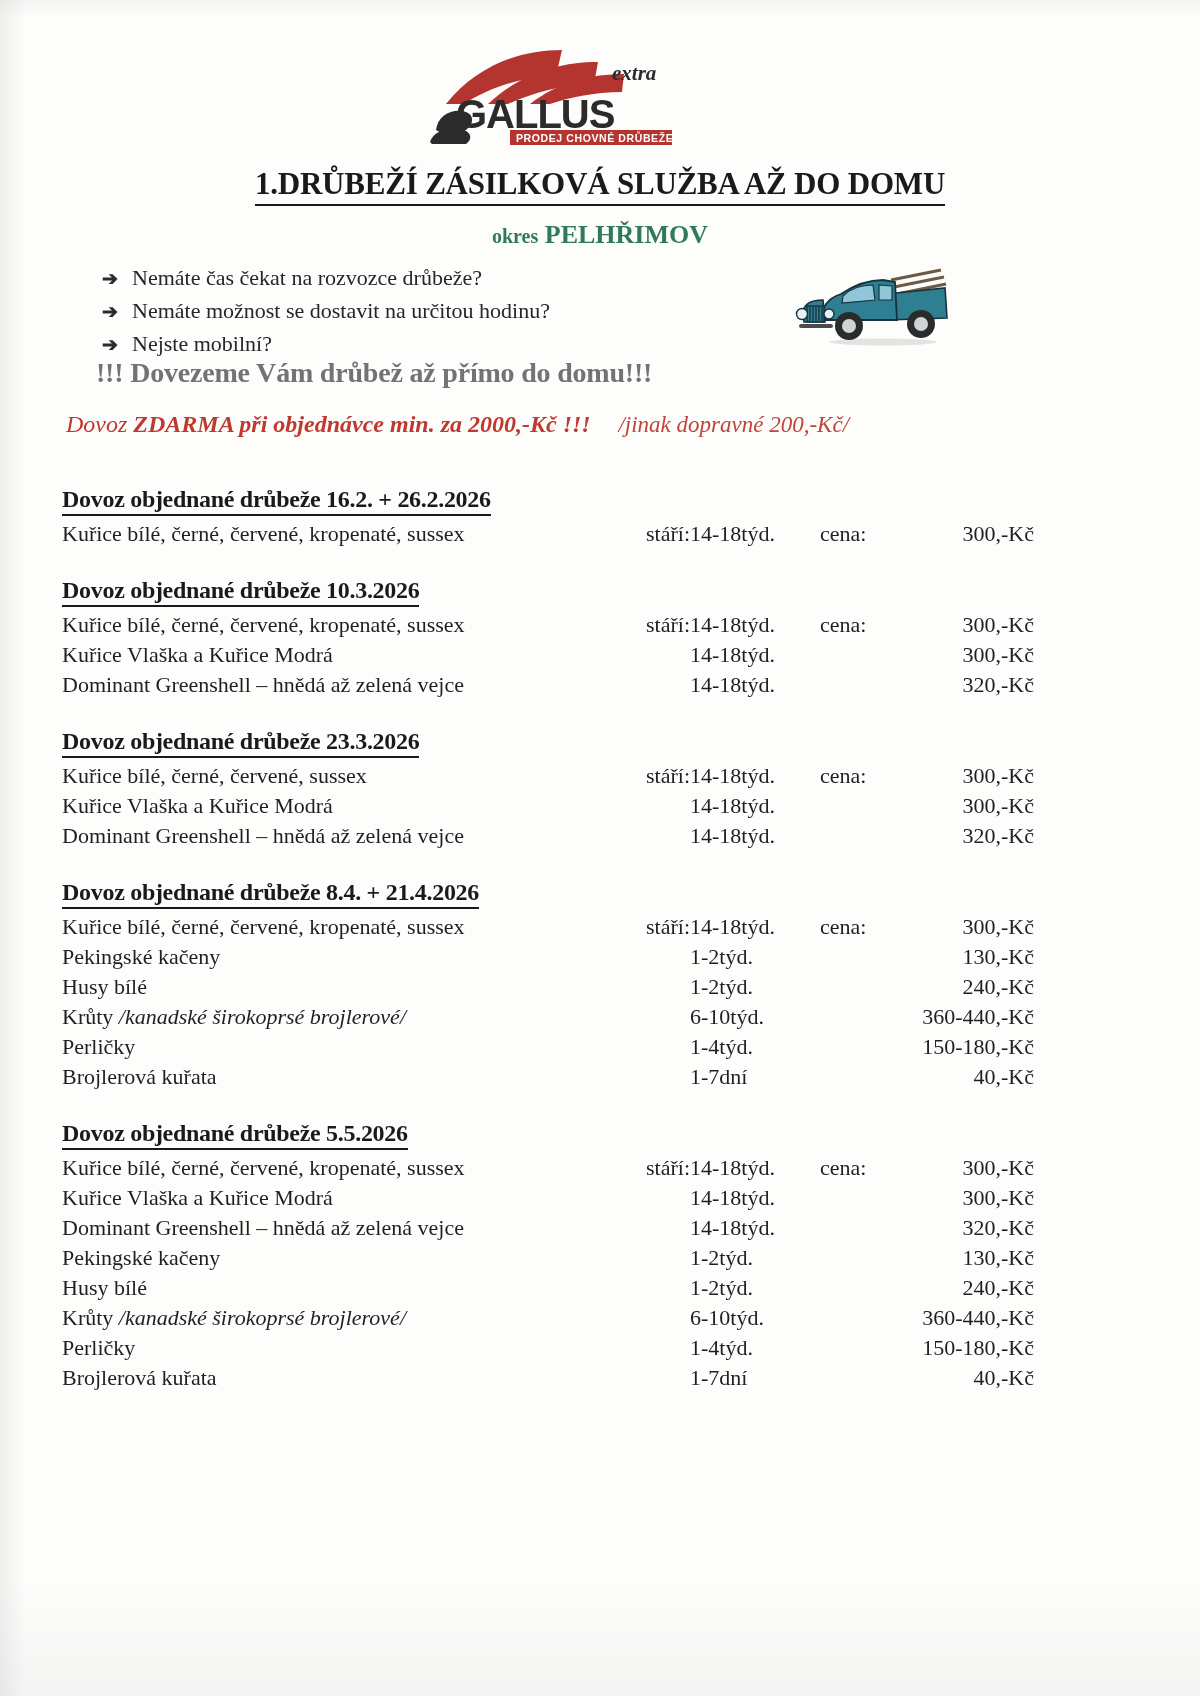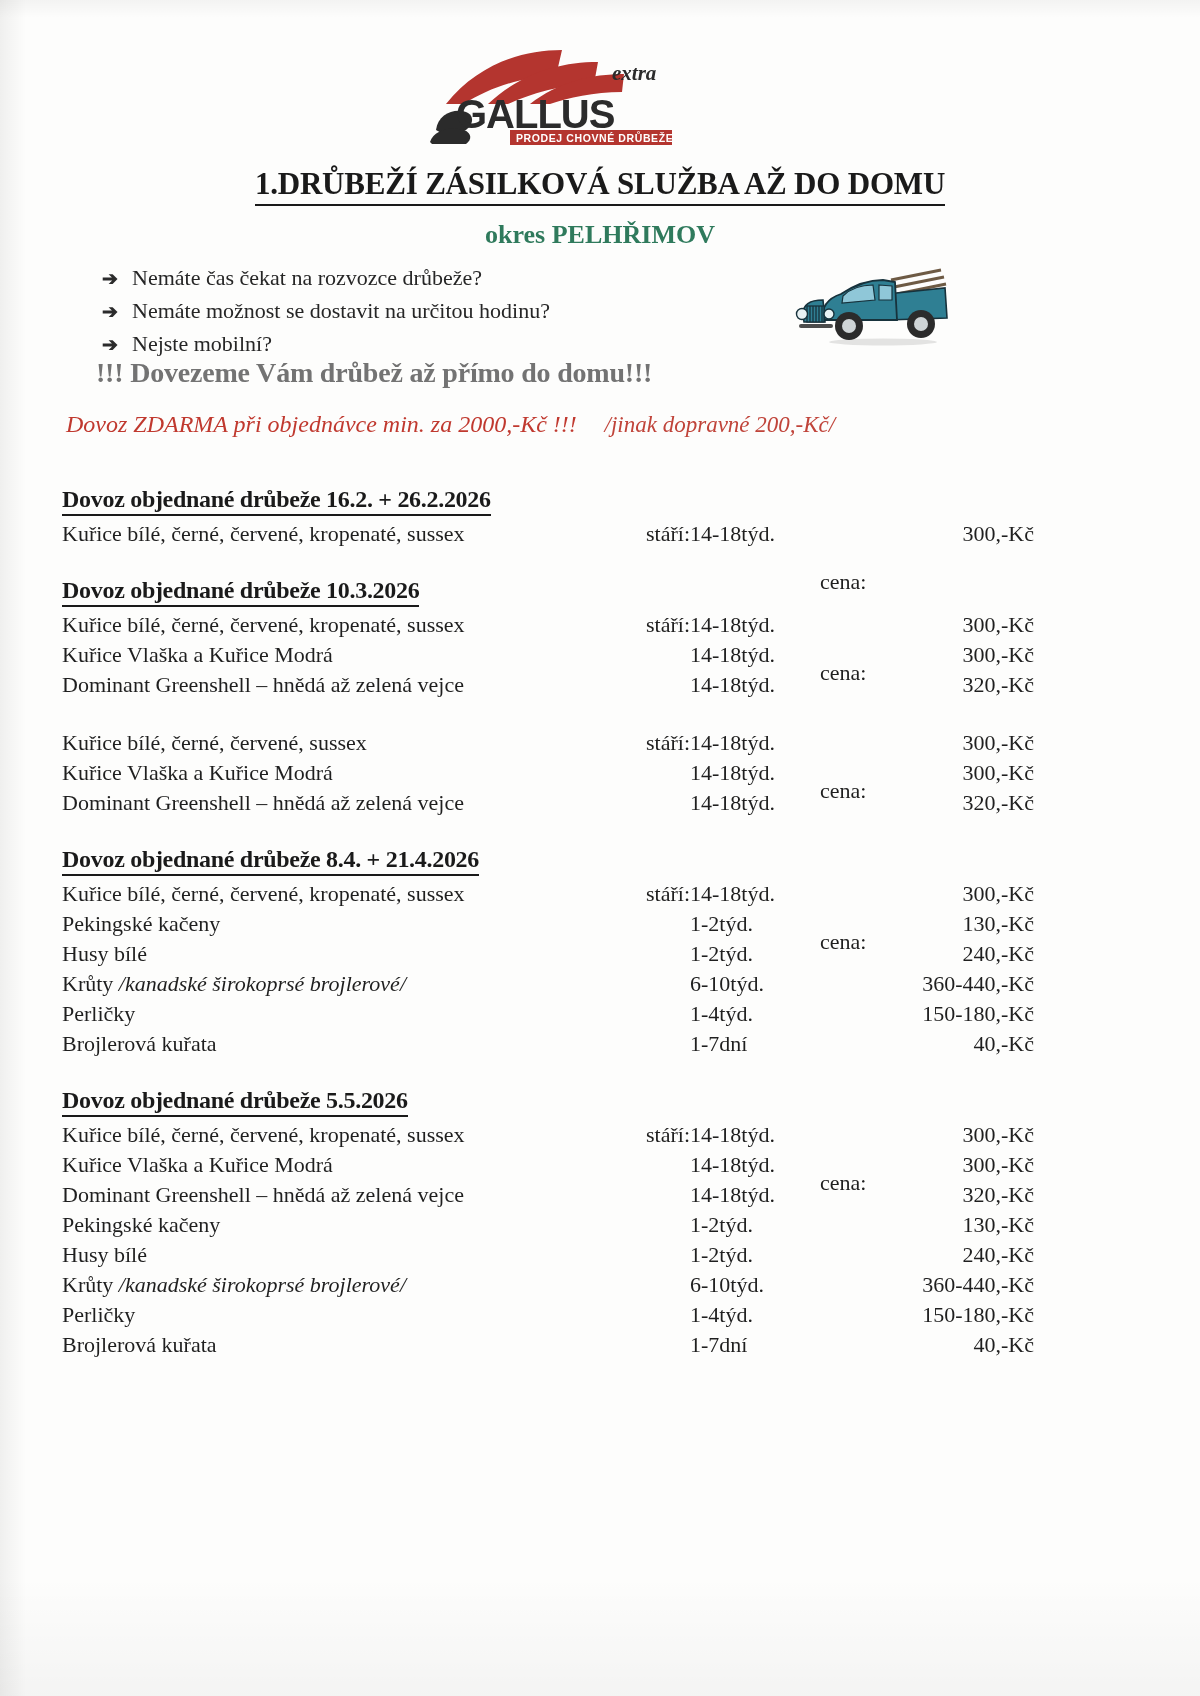--- a/index.html
+++ b/index.html
@@ -73,21 +73,21 @@
     position: absolute;
     top: 220px;
     left: 0; right: 0;
     text-align: center;
     font-family: "Liberation Serif", serif;
     font-weight: bold;
     font-size: 26px;
     color: #2f7a5c;
   }
   .sub-title .small {
-    font-size: 26px;
+    font-size: 20px;
   }
 
   
   .bullets {
     position: absolute;
     top: 262px;
     left: 102px;
     width: 660px;
   }
   .bullet-row {
@@ -129,21 +129,21 @@
   .freeline {
     position: absolute;
     top: 411px;
     left: 66px;
     right: 40px;
     font-size: 24px;
     color: #c0392f;
     font-style: italic;
     white-space: nowrap;
   }
-  .freeline .b { font-weight: normal; }
+  .freeline .b { font-weight: bold; }
   .freeline .tail {
     font-weight: normal;
     font-style: italic;
     color: #c0443a;
     font-size: 23px;
     margin-left: 22px;
   }
 
   
   .sections {
@@ -169,21 +169,21 @@
     height: 30px;
     font-size: 22px;
     color: #1f1f1f;
     line-height: 30px;
     white-space: nowrap;
   }
   .c-name { position: absolute; left: 0; }
   .c-name i { font-style: italic; }
   .c-agelabel { position: absolute; left: 584px; }
   .c-age { position: absolute; left: 628px; }
-  .c-pricelabel { position: absolute; left: 758px; margin-top: 48px; }
+  .c-pricelabel { position: absolute; left: 758px; }
   .c-price { position: absolute; left: 800px; width: 172px; text-align: right; }
   .gap { height: 22px; }
 </style>
 </head>
 <body>
 
 <div class="page">
 
   <div class="scan-edge-left"></div>
   <div class="scan-edge-top"></div>
@@ -311,21 +311,21 @@
           </div>
           <div class="row">
             <span class="c-name">Dominant Greenshell – hnědá až zelená vejce</span>
             <span class="c-agelabel"></span>
             <span class="c-age">14-18týd.</span>
             <span class="c-pricelabel"></span>
             <span class="c-price">320,-Kč</span>
           </div>
         </div></div>
       <div class="gap"></div>
-      <div class="section"><div class="rows">
+      <div class="section"><div class="section-head">Dovoz objednané drůbeže 23.3.2026</div><div class="rows">
           <div class="row">
             <span class="c-name">Kuřice bílé, černé, červené, sussex</span>
             <span class="c-agelabel">stáří:</span>
             <span class="c-age">14-18týd.</span>
             <span class="c-pricelabel">cena:</span>
             <span class="c-price">300,-Kč</span>
           </div>
           <div class="row">
             <span class="c-name">Kuřice Vlaška a Kuřice Modrá</span>
             <span class="c-agelabel"></span>

